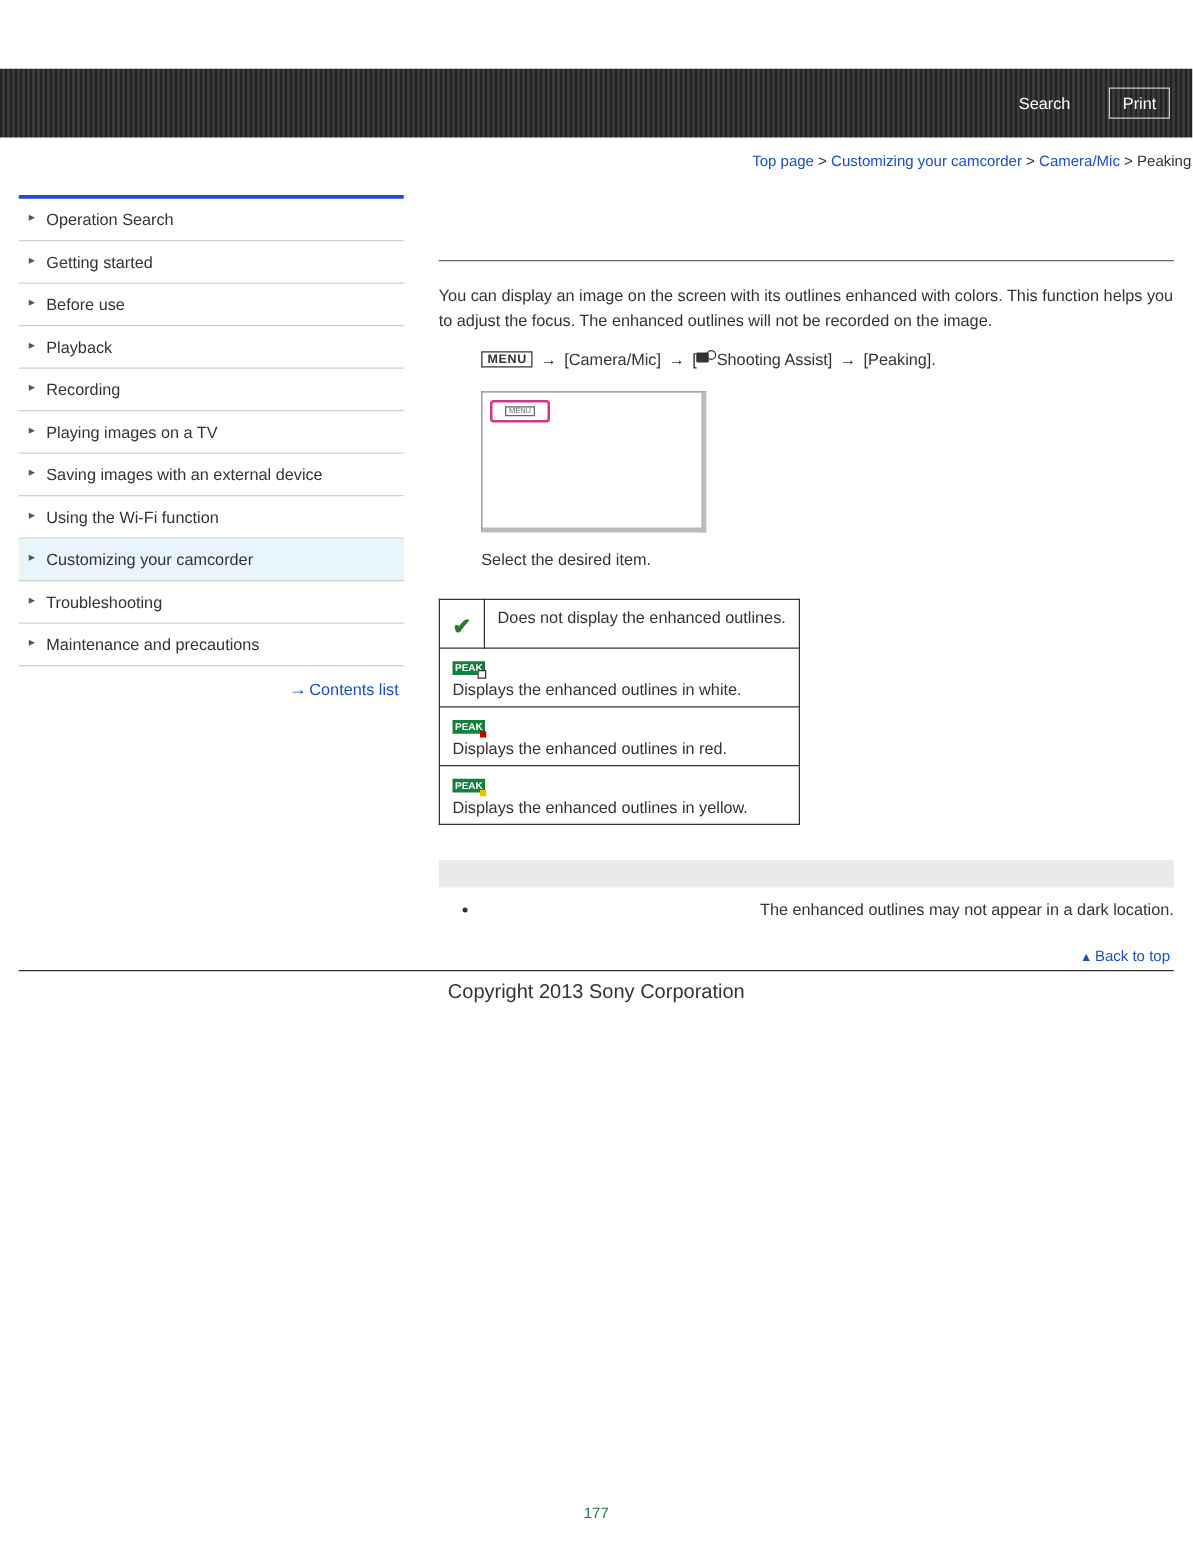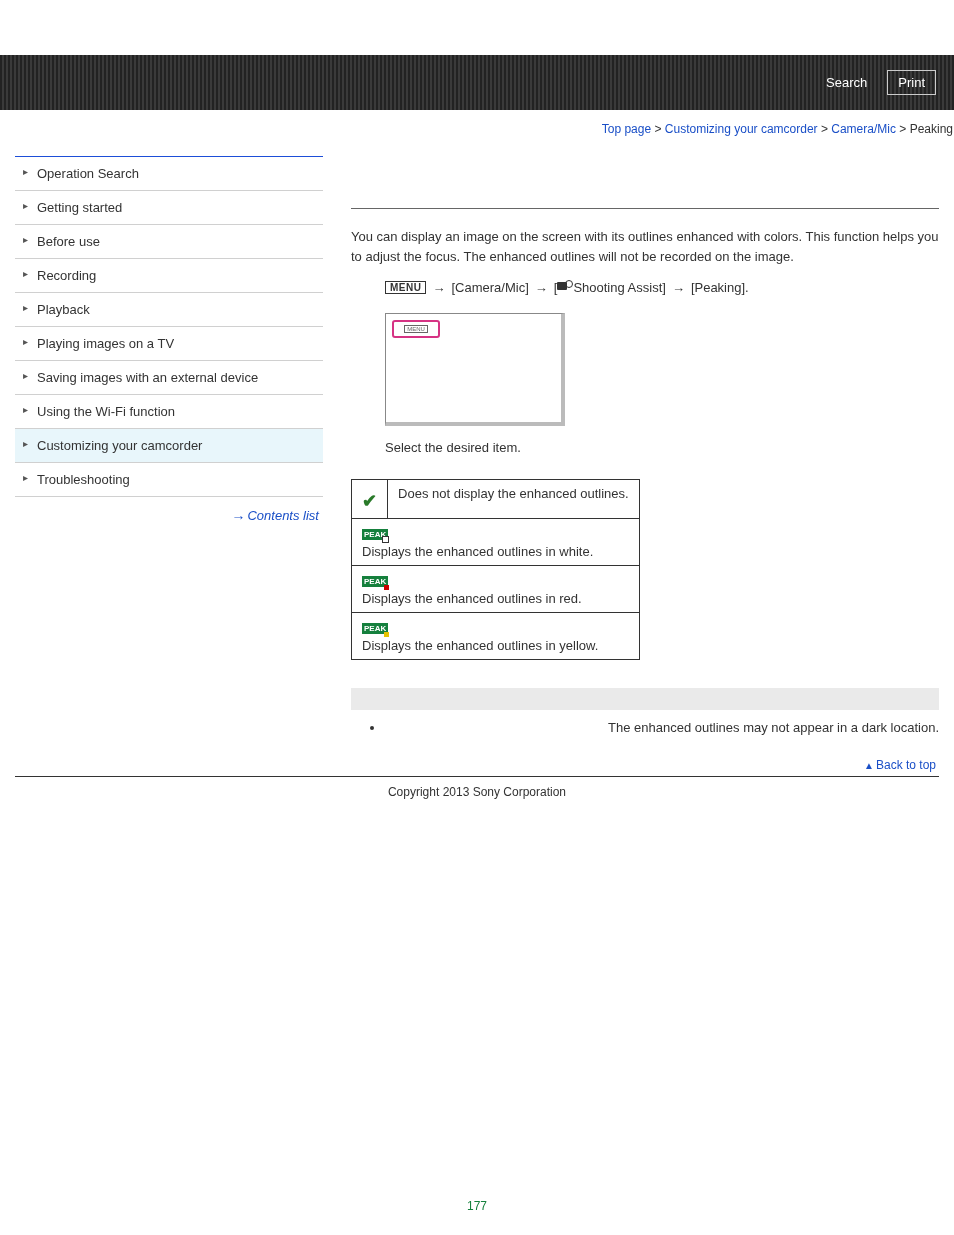--- a/index.html
+++ b/index.html
@@ -2,35 +2,35 @@
 <html><head>
 <meta charset="utf-8">
 <style>
   * { box-sizing: border-box; margin: 0; padding: 0; }
   body { font-family: Arial, Helvetica, sans-serif; font-size: 13px; color: #333; background: #fff; }
   .page { width: 954px; margin: 0 auto; }
   .top-band { height: 55px; background: #fff; }
   .header-bar {
     height: 55px;
     background: repeating-linear-gradient(90deg, #222 0, #222 2px, #3a3a3a 2px, #3a3a3a 4px);
-    display: flex; justify-content: flex-end; align-items: center; padding-right: 18px; gap: 10px;
+    display: flex; justify-content: flex-end; align-items: center; padding-right: 18px; gap: 21px;
   }
   .hdr-btn { border: 1px solid #ccc; color: #fff; padding: 4px 10px; font-size: 13px; cursor: pointer; background: transparent; }
   .hdr-btn.search { border: none; }
   .layout { display: flex; padding: 20px 15px 10px 15px; }
   .breadcrumb { text-align: right; font-size: 12px; padding: 12px 1px 0 0; }
   .breadcrumb a { color: #1a4fc7; text-decoration: none; }
   .breadcrumb .current { color: #333; }
   .sidebar { width: 308px; flex-shrink: 0; }
-  .nav { list-style: none; border-top: 1px solid #1d4ed8; }
+  .nav { list-style: none; border-top: 3px solid #1d4ed8; }
   .nav li { border-bottom: 1px solid #d0d0d0; padding: 9px 8px 9px 22px; position: relative; cursor: pointer; }
   .nav li::before { content: "▸"; position: absolute; left: 8px; top: 9px; font-size: 10px; color: #555; }
   .nav li.active { background: #e8f6fb; }
   .contents-link { text-align: right; padding: 10px 4px 0 0; }
-  .contents-link a { color: #1a4fc7; text-decoration: none; font-size: 13px; font-style: italic; }
+  .contents-link a { color: #1a4fc7; text-decoration: none; font-size: 13px; }
   .contents-link .arr { color: #1a4fc7; margin-right: 4px; font-size: 14px; letter-spacing: -2px; }
   .main { flex: 1; padding: 0 0 0 28px; }
   .sep { border: none; border-top: 1px solid #666; margin: 52px 0 18px 0; }
   .intro { line-height: 1.5; margin-bottom: 14px; }
   .path-row { display: flex; align-items: center; flex-wrap: wrap; gap: 6px; margin: 10px 0 18px 34px; }
   .menu-box { border: 1px solid #333; padding: 0 4px; font-size: 10px; font-weight: bold; letter-spacing: 0.5px; }
   .arrow { font-size: 13px; }
   .shoot-ic { width: 16px; height: 12px; display: inline-block; position: relative; }
   .shoot-ic::before { content: ""; position: absolute; left: 0; top: 2px; width: 10px; height: 8px; background: #333; border-radius: 1px; }
   .shoot-ic::after { content: ""; position: absolute; right: 0; top: 0; width: 6px; height: 6px; border: 1.5px solid #333; border-radius: 50%; }
@@ -51,21 +51,21 @@
   .peak-r::after { background:#c00; }
   .peak-y::after { background:#e6c200; }
   .opt-desc { display:block; margin-top:4px; }
   .note-band { background: #eaeaea; height: 22px; margin-top: 28px; }
   .note-list { padding: 10px 0 8px 30px; }
   .note-list li { margin-left: 4px; text-align: right; }
   .backtop { text-align: right; padding: 4px 18px 4px 16px; }
   .backtop a { color: #1a4fc7; text-decoration: none; font-size: 12px; }
   .backtop .tri { color: #1a4fc7; font-size: 10px; margin-right:2px; }
   .foot-rule { border: none; border-top: 1px solid #333; margin: 0 15px; }
-  .copyright { text-align: center; font-size: 12px; padding: 8px 0 20px 0; }
+  .copyright { text-align: center; font-size: 16px; padding: 8px 0 20px 0; }
   .pagenum { text-align:center; font-size:12px; color:#15803d; margin-top: 380px; padding-bottom:20px;}
 </style>
 </head>
 <body>
 
 <div class="page">
   <div class="top-band"></div>
 
   <div class="header-bar">
     <span class="hdr-btn search">Search</span>
@@ -75,27 +75,28 @@
   <div class="breadcrumb">
     <a href="#">Top page</a><span> &gt; </span><a href="#">Customizing your camcorder</a><span> &gt; </span><a href="#">Camera/Mic</a><span> &gt; </span><span class="current">Peaking</span>
   </div>
 
   <div class="layout">
     <aside class="sidebar">
       <ul class="nav">
         <li>Operation Search</li>
         <li>Getting started</li>
         <li>Before use</li>
+        <li>Playback</li>
         <li>Recording</li>
-        <li>Playback</li>
         <li>Playing images on a TV</li>
         <li>Saving images with an external device</li>
         <li>Using the Wi-Fi function</li>
         <li class="active">Customizing your camcorder</li>
         <li>Troubleshooting</li>
+        <li>Maintenance and precautions</li>
       </ul>
       <div class="contents-link">
         <span class="arr">→</span><a href="#">Contents list</a>
       </div>
     </aside>
 
     <main class="main">
       <hr class="sep">
 
       <p class="intro">You can display an image on the screen with its outlines enhanced with colors. This function helps you to adjust the focus. The enhanced outlines will not be recorded on the image.</p>

